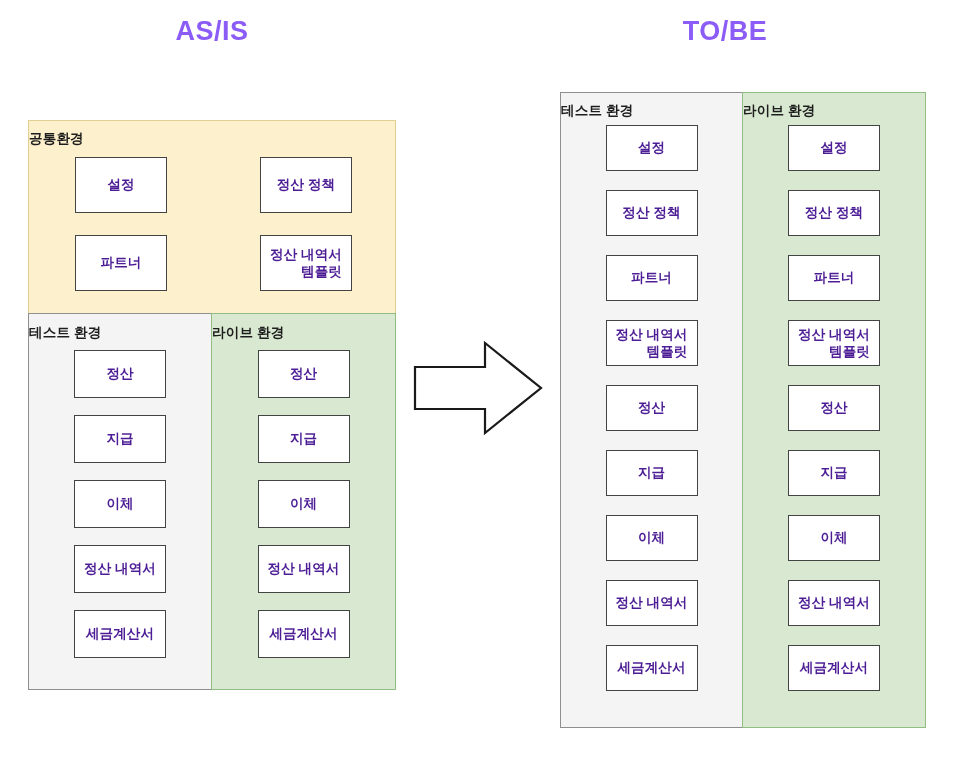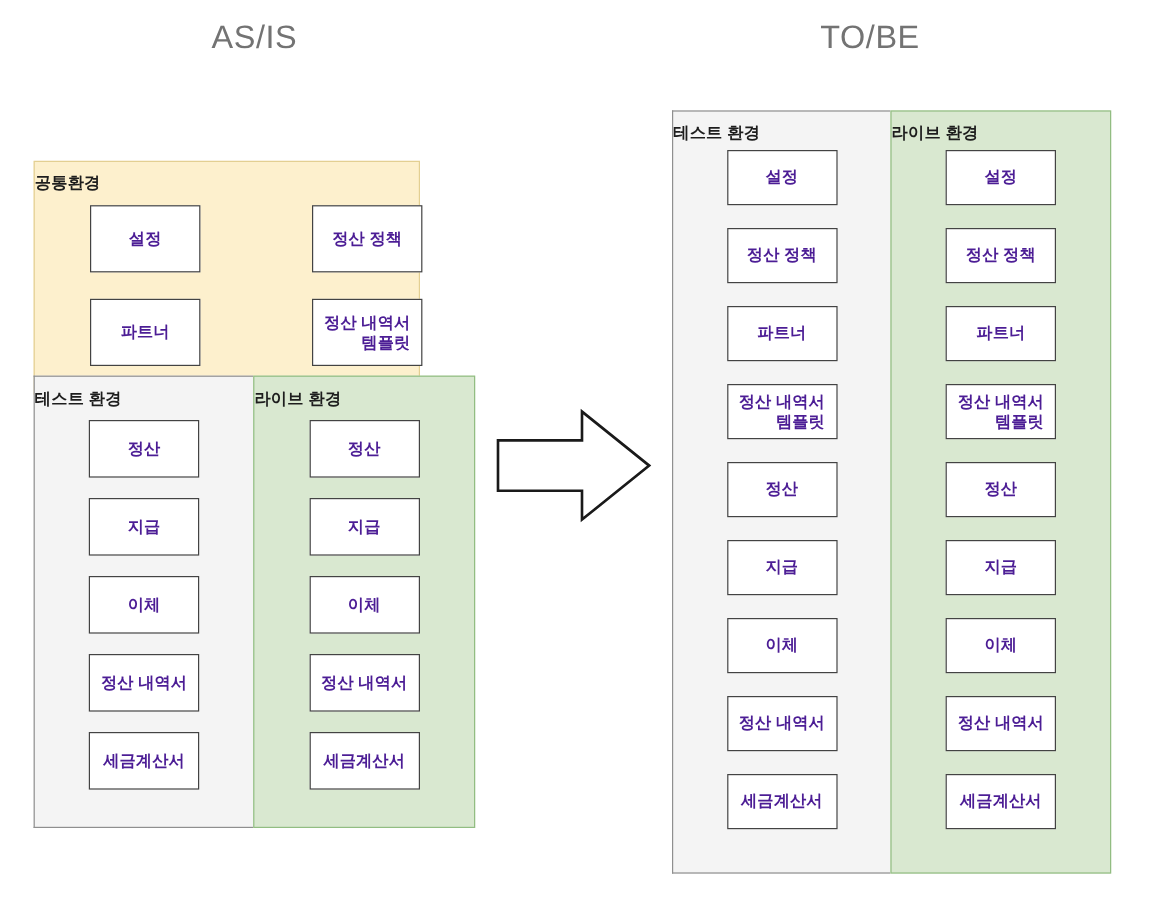--- a/index.html
+++ b/index.html
@@ -13,23 +13,23 @@
     font-family: "Liberation Sans", "DejaVu Sans", sans-serif;
     color: #1a1a1a;
     position: relative;
     overflow: hidden;
   }
 
   
   .diagram-title {
     position: absolute;
     font-size: 27px;
-    font-weight: 400;
+    font-weight: 700;
     letter-spacing: 0.5px;
-    color: #737373;
+    color: #8b5cf6;
     text-align: center;
     white-space: nowrap;
   }
   #title-asis  { left: 28px;  top: 16px; width: 368px; }
   #title-tobe  { left: 542px; top: 16px; width: 366px; }
 
   
   .panel {
     position: absolute;
     box-sizing: border-box;
@@ -65,22 +65,22 @@
     position: absolute;
     left: 28px;
     top: 118px;
     width: 368px;
     height: 572px;
   }
 
   
   #asis-common {
     left: 0;
-    top: 16px;
-    width: 322px;
+    top: 2px;
+    width: 368px;
     height: 195px;
     background: #fdf0cd;
     border: 1.5px solid #e3cf92;
   }
   #asis-common .panel-label {
     margin-top: 9px;
   }
   #asis-common .common-grid {
     position: absolute;
     left: 0;

